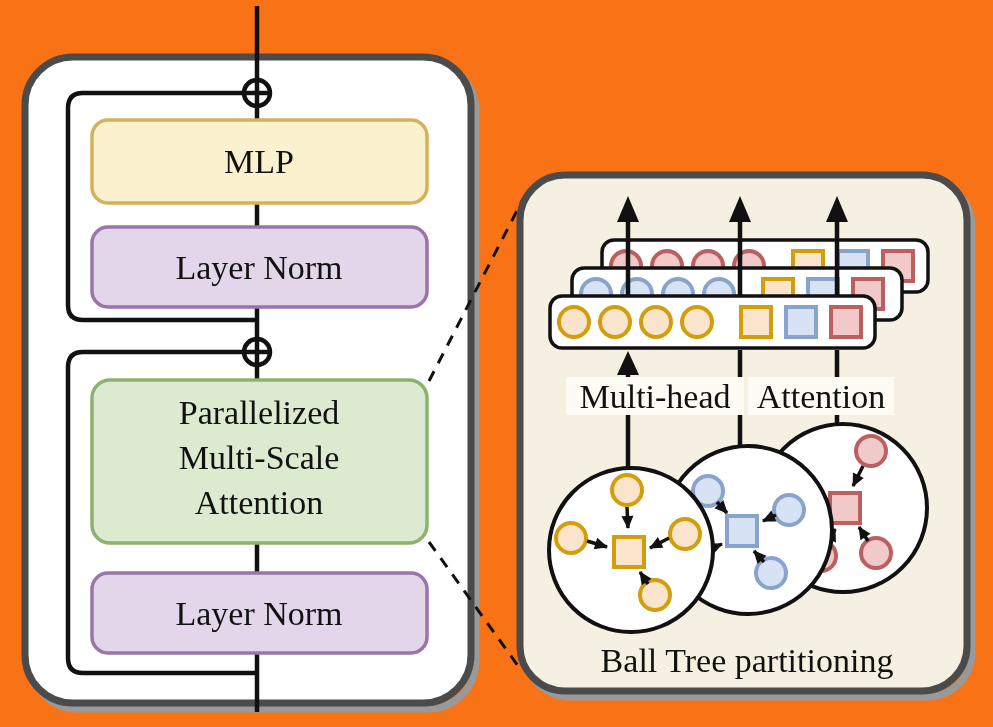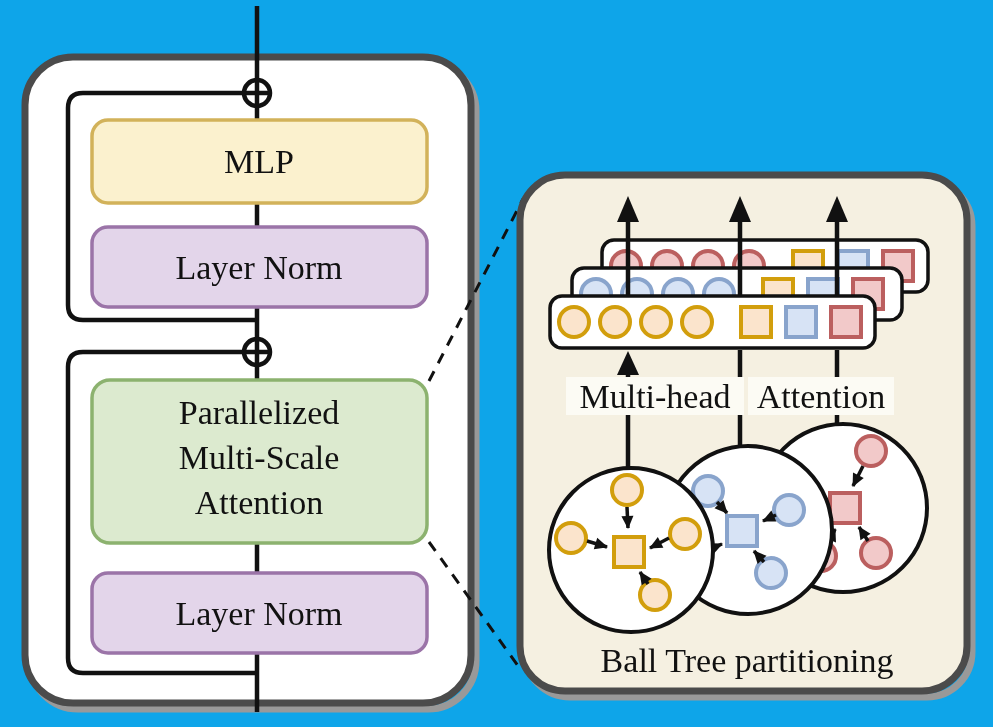--- a/index.html
+++ b/index.html
@@ -1,16 +1,16 @@
 <!DOCTYPE html>
 <html><head>
 <meta charset="utf-8">
 <style>
   html,body{margin:0;padding:0;background:#ffffff;}
-  .stage{position:relative;width:993px;height:727px;background:#0ea5e9;overflow:hidden;
+  .stage{position:relative;width:993px;height:727px;background:#f97316;overflow:hidden;
          font-family:"Liberation Serif", "DejaVu Serif", serif;}
   svg{position:absolute;left:0;top:0;}
   .ink{stroke:#111111;fill:none;}
   text{fill:#111111;}
   .box-label{font-size:34px;}
   .caption{font-size:34px;}
 </style>
 </head>
 <body>
 

